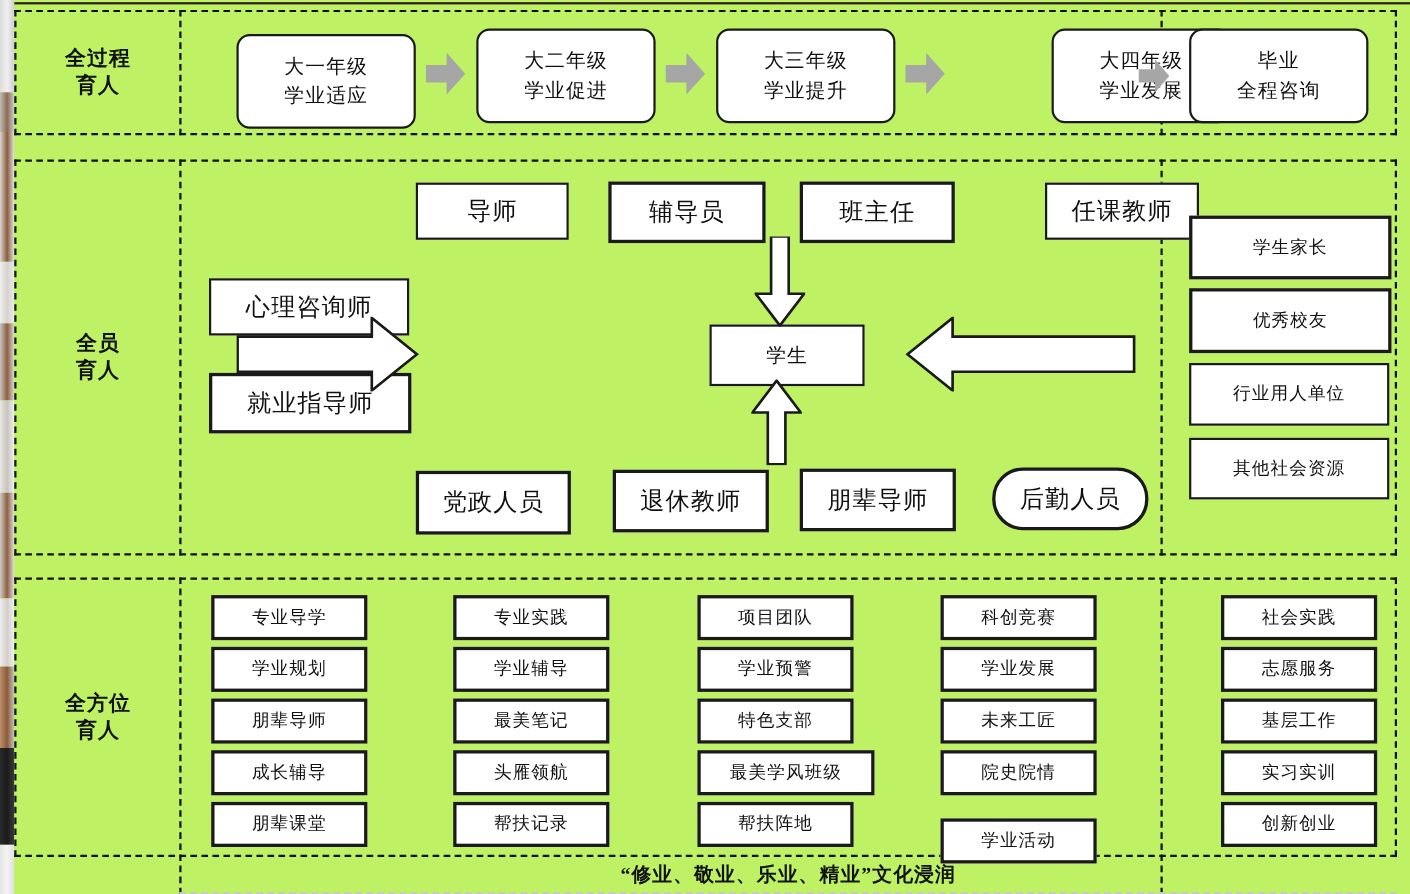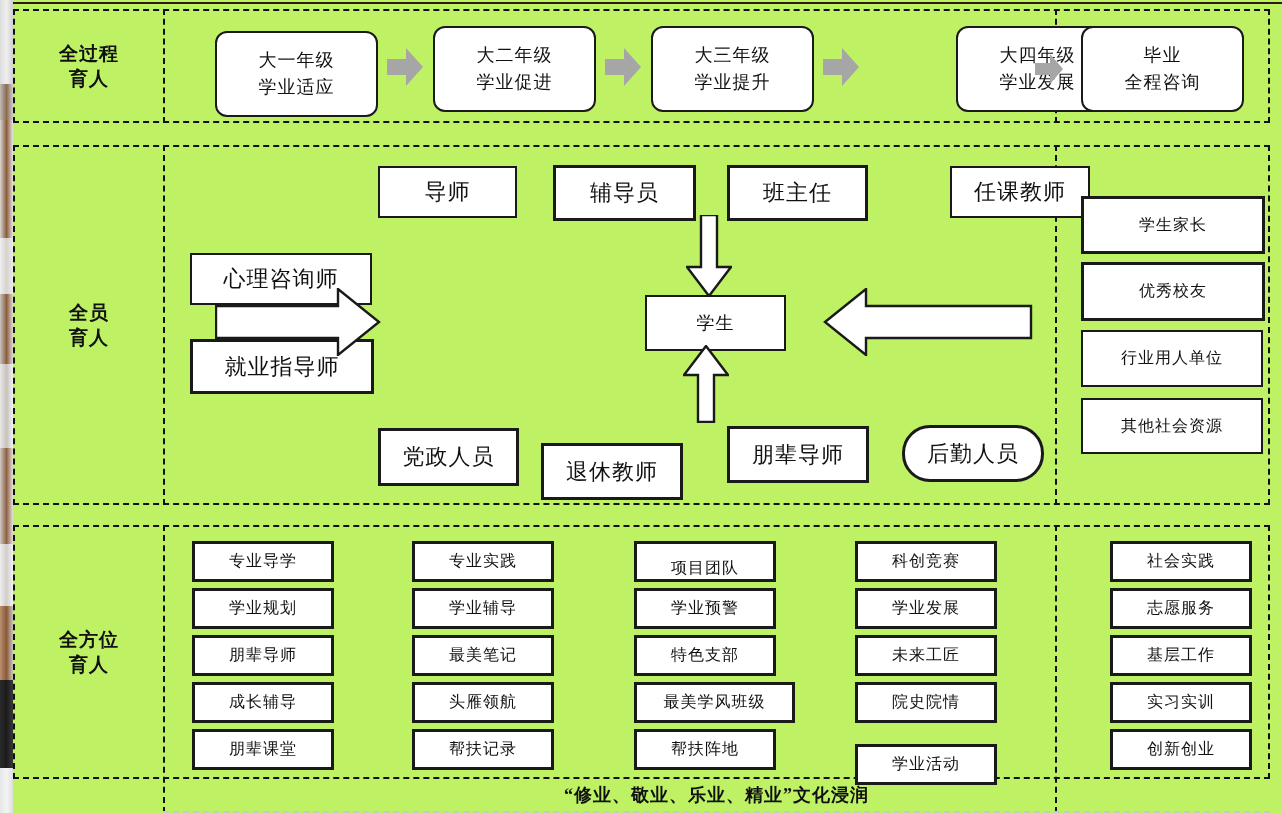--- a/index.html
+++ b/index.html
@@ -155,21 +155,21 @@
       <span>就业指导师</span>
     </div>
 
   <div class="box" style="left:645px;top:295px;width:137px;height:52px;font-size:18px;justify-content:center;">
       <span>学生</span>
     </div>
 
   <div class="box thick" style="left:378px;top:428px;width:135px;height:52px;">
       <span>党政人员</span>
     </div>
-  <div class="box thick" style="left:541px;top:427px;width:136px;height:51px;margin-top:16px;">
+  <div class="box thick" style="left:557px;top:427px;width:136px;height:51px;">
       <span>退休教师</span>
     </div>
   <div class="box thick" style="left:727px;top:426px;width:136px;height:51px;">
       <span>朋辈导师</span>
     </div>
   <div class="box thick" style="left:902px;top:425px;width:136px;height:51px;border-radius:28px;">
       <span>后勤人员</span>
     </div>
 
   <div class="box thick sm" style="left:1081px;top:196px;width:178px;height:52px;">
@@ -242,21 +242,21 @@
   <div class="box thick sm" style="left:412px;top:635px;width:136px;height:35px;">
       <span>最美笔记</span>
     </div>
   <div class="box thick sm" style="left:412px;top:682px;width:136px;height:35px;">
       <span>头雁领航</span>
     </div>
   <div class="box thick sm" style="left:412px;top:729px;width:136px;height:35px;">
       <span>帮扶记录</span>
     </div>
 
-  <div class="box thick sm" style="left:634px;top:541px;width:136px;height:35px;align-items:flex-end;">
+  <div class="box thick sm" style="left:634px;top:541px;width:136px;height:35px;">
       <span>项目团队</span>
     </div>
   <div class="box thick sm" style="left:634px;top:588px;width:136px;height:35px;">
       <span>学业预警</span>
     </div>
   <div class="box thick sm" style="left:634px;top:635px;width:136px;height:35px;">
       <span>特色支部</span>
     </div>
   <div class="box thick sm" style="left:634px;top:682px;width:155px;height:35px;">
       <span>最美学风班级</span>

